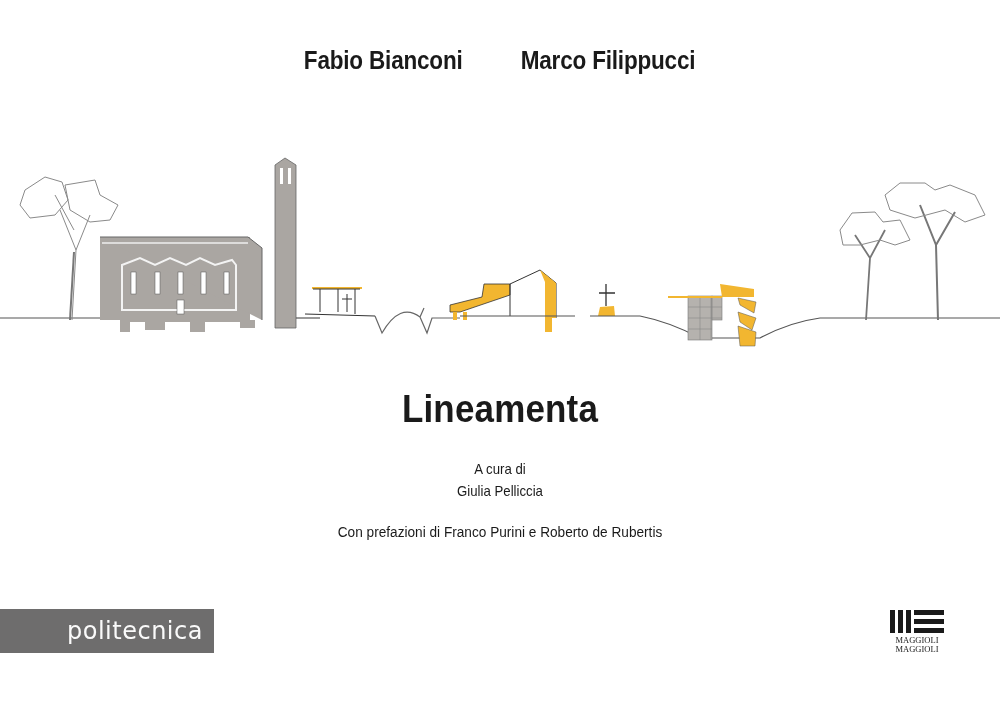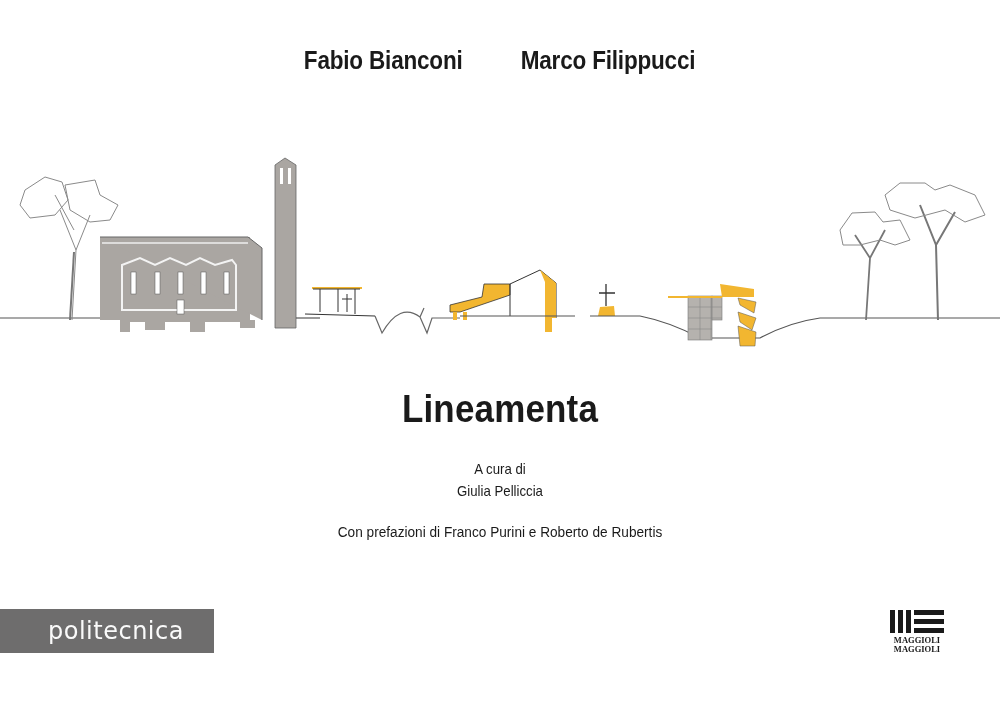--- a/index.html
+++ b/index.html
@@ -3,27 +3,27 @@
   <meta charset="utf-8">
   <style>
     html, body { margin: 0; padding: 0; }
     body { width: 1000px; height: 707px; background: #ffffff; position: relative; overflow: hidden; font-family: "Liberation Sans", "DejaVu Sans", sans-serif; color: #1a1a1a; }
     .authors { position: absolute; top: 46px; left: 0; width: 1000px; text-align: center; font-size: 25px; font-weight: 700; letter-spacing: -0.2px; }
     .authors span { display: inline-block; margin: 0 16px; transform: scaleX(0.9); }
     .skyline { position: absolute; left: 0; top: 150px; width: 1000px; height: 200px; }
     .title { position: absolute; top: 388px; left: 0; width: 1000px; text-align: center; font-size: 38px; font-weight: bold; letter-spacing: 0.2px; transform: scaleX(0.92); }
     .curator { position: absolute; top: 458px; left: 0; width: 1000px; text-align: center; font-size: 15px; line-height: 22px; transform: scaleX(0.88); }
     .prefaces { position: absolute; top: 523px; left: 0; width: 1000px; text-align: center; font-size: 15.5px; transform: scaleX(0.88); }
-    .series { position: absolute; left: 0; top: 609px; width: 214px; height: 44px; background: #6e6d6d; color: #fafafa; box-sizing: border-box; padding-left: 48px; font-size: 24px; line-height: 44px; letter-spacing: 0.5px; font-family: "DejaVu Sans", sans-serif; }
+    .series { position: absolute; left: 0; top: 609px; width: 214px; height: 44px; background: #6e6d6d; color: #fafafa; box-sizing: border-box; padding-left: 67px; font-size: 24px; line-height: 44px; letter-spacing: 0.5px; font-family: "DejaVu Sans", sans-serif; }
     .publisher { position: absolute; left: 890px; top: 610px; width: 54px; }
     .pub-mark { display: flex; gap: 3px; height: 23px; }
     .pub-mark .bar { width: 5px; background: #1a1a1a; }
     .pub-mark .e { flex: 1; display: flex; flex-direction: column; justify-content: space-between; }
     .pub-mark .e div { height: 5px; background: #1a1a1a; }
-    .pub-name { font-family: "Liberation Serif", serif; font-weight: bold; font-size: 8.5px; line-height: 9px; text-align: center; margin-top: 3px; letter-spacing: 0px; }
+    .pub-name { font-family: "Liberation Serif", serif; font-weight: normal; font-size: 8.5px; line-height: 9px; text-align: center; margin-top: 3px; letter-spacing: 0px; }
   </style>
 </head>
 <body>
 
 <div class="authors">
   <span>Fabio Bianconi</span>
   <span>Marco Filippucci</span>
 </div>
 
 <svg class="skyline" viewBox="0 150 1000 200" xmlns="http://www.w3.org/2000/svg">

